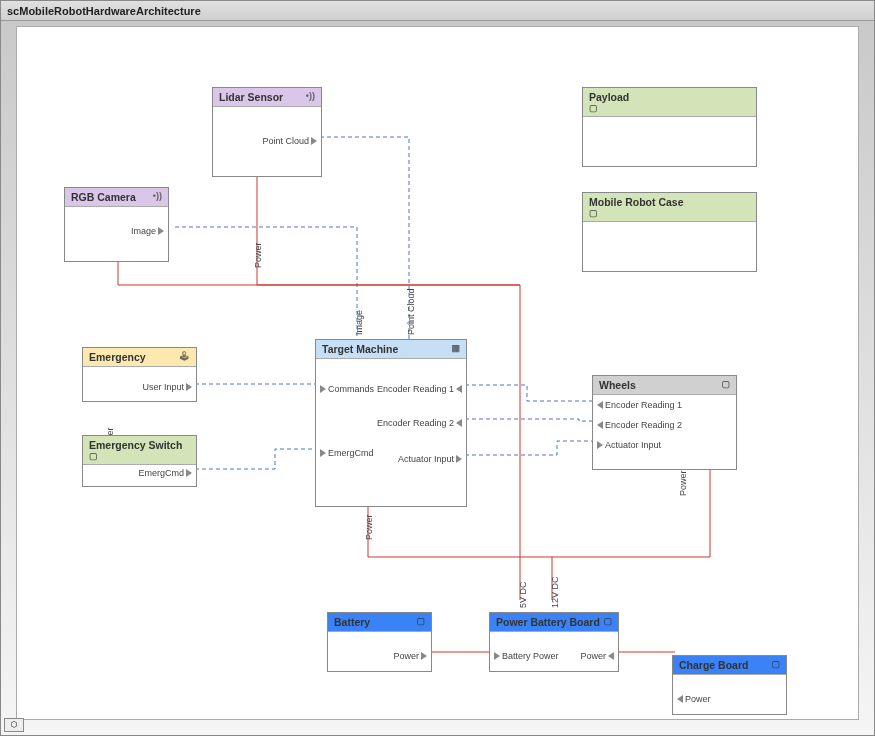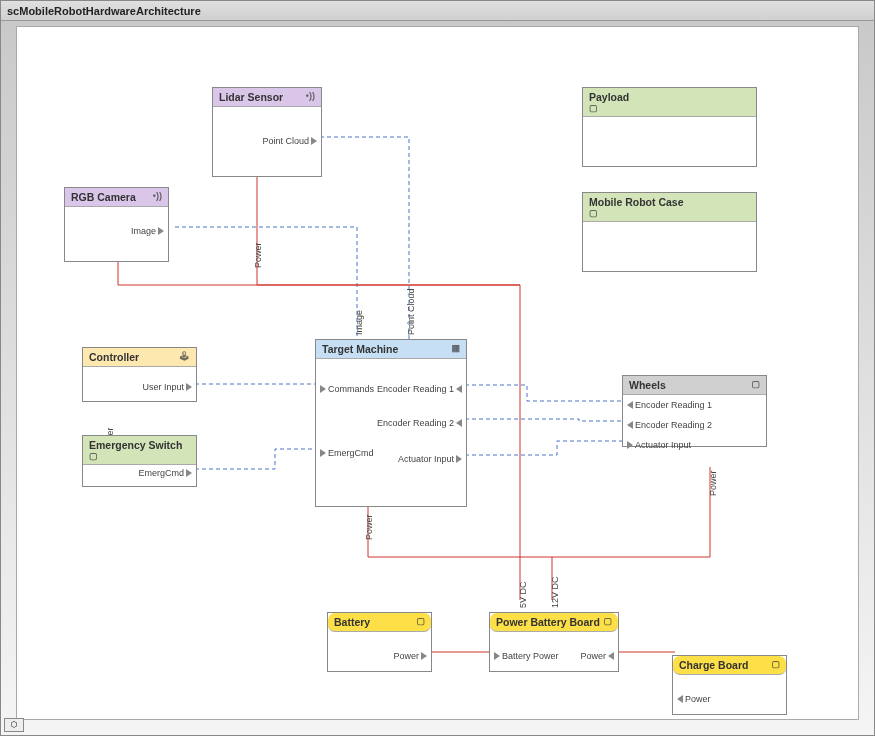--- a/index.html
+++ b/index.html
@@ -44,21 +44,21 @@
     font-size: 10.5px;
     display: flex;
     justify-content: space-between;
     color: #333;
   }
   .hdr-purple  { background: #d9c6e8; }
   .hdr-blue    { background: #c6dff5; }
   .hdr-yellow  { background: #fde8b0; }
   .hdr-green   { background: #d2e4b8; flex-direction: column; }
   .hdr-grey    { background: #d0d0d0; }
-  .hdr-rose    { background: #fde047; border-radius: 7px; }
+  .hdr-rose    { background: #3b82f6; }
   .icon {
     font-size: 9px;
     opacity: 0.7;
   }
   .port {
     position: absolute;
     font-size: 9px;
     color: #444;
     white-space: nowrap;
     display: flex;
@@ -157,21 +157,21 @@
       </div>
       <div class="port" style="right:4px; top:38px;">
         <span>Image</span>
           <span class="tri tri-right"></span>
       </div>
       <span class="botlabel" style="left:40px; top:265px;">Power</span>
     </div>
 
     <div class="block" style="left:65px; top:320px; width:115px; height:55px;">
       <div class="block-header hdr-yellow">
-        <span>Controller</span>
+        <span>Emergency</span>
         <span class="icon">🕹</span>
       </div>
       <div class="port" style="right:4px; top:34px;">
         <span>User Input</span>
           <span class="tri tri-right"></span>
       </div>
     </div>
 
     <div class="block" style="left:65px; top:408px; width:115px; height:52px;">
       <div class="block-header hdr-green">
@@ -210,21 +210,21 @@
         <span>Encoder Reading 2</span>
           <span class="tri tri-left"></span>
       </div>
       <div class="port" style="right:4px; top:114px;">
         <span>Actuator Input</span>
           <span class="tri tri-right"></span>
       </div>
       <span class="botlabel" style="left:48px; top:200px;">Power</span>
     </div>
 
-    <div class="block" style="left:605px; top:348px; width:145px; height:72px;">
+    <div class="block" style="left:575px; top:348px; width:145px; height:95px;">
       <div class="block-header hdr-grey">
         <span>Wheels</span>
         <span class="icon">▢</span>
       </div>
       <div class="port" style="left:4px; top:24px;">
         <span class="tri tri-left"></span>
           <span>Encoder Reading 1</span>
       </div>
       <div class="port" style="left:4px; top:44px;">
         <span class="tri tri-left"></span>

